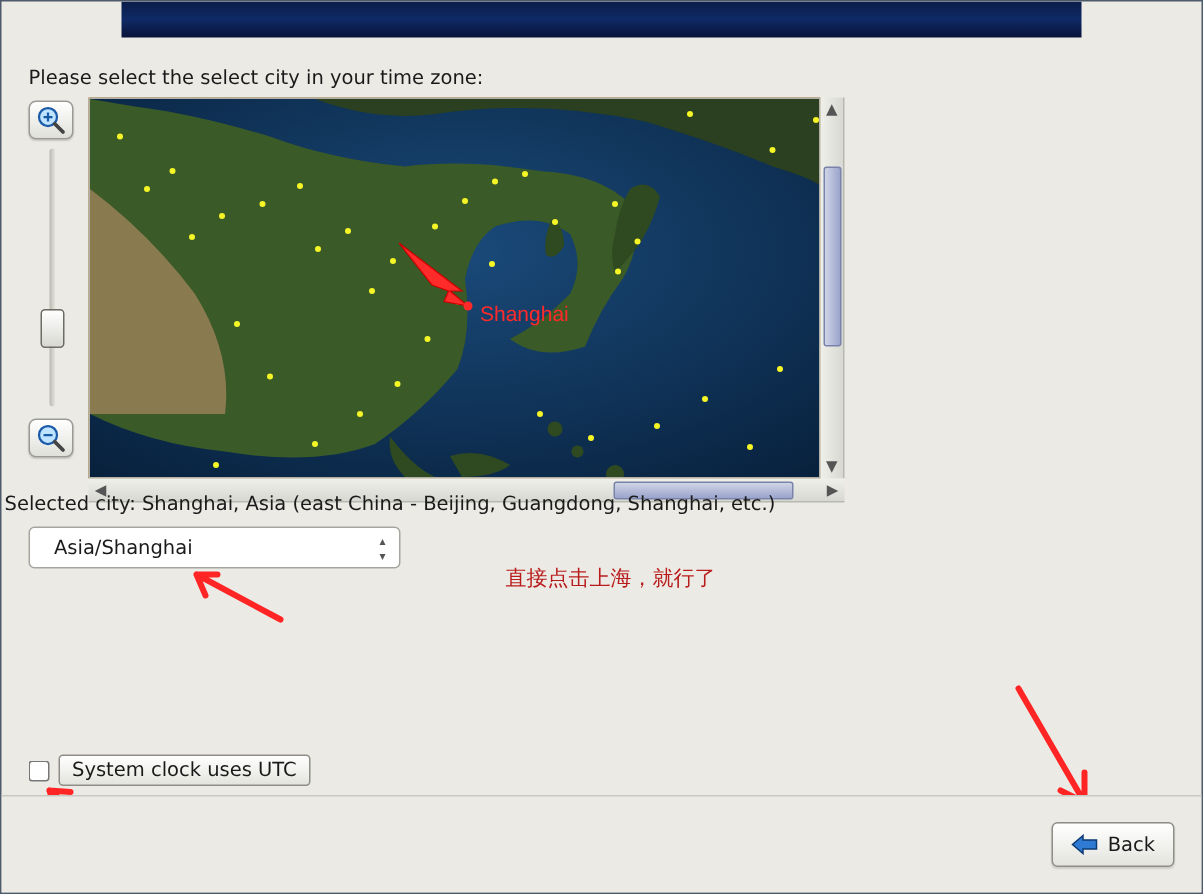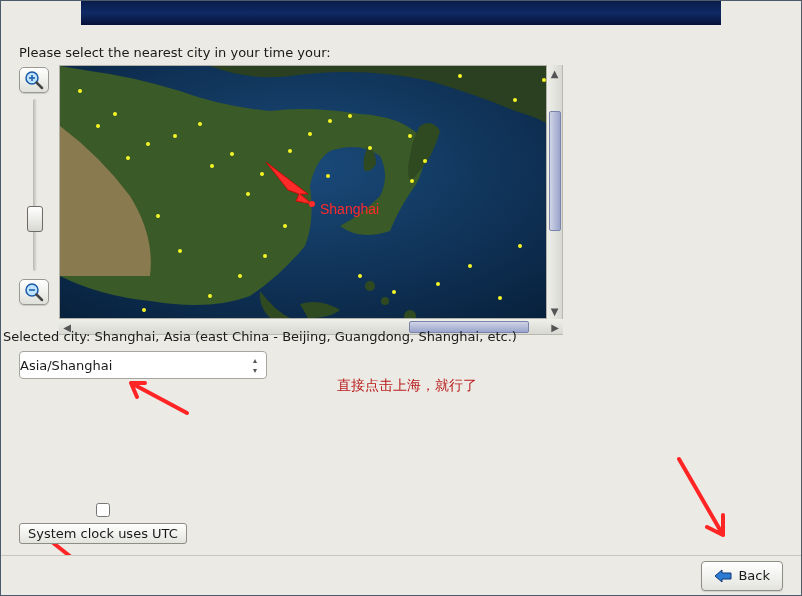--- a/index.html
+++ b/index.html
@@ -103,70 +103,70 @@
     background: linear-gradient(180deg,#d0d4e6,#9aa4cc);
     border:1px solid #7a84aa; border-radius:2px;
   }
   .selected-city {
     position:absolute; left:2px; top:328px;
   }
   .tz-combo {
     position:absolute; left:18px; top:350px;
     width: 248px; height:28px;
     background:#fff; border:1px solid #a6a6a0; border-radius:4px;
-    display:flex; align-items:center; padding:0 22px 0 0;
+    display:flex; align-items:center; padding:0 22px 0 16px;
     font-size:13px;
   }
   .tz-combo .spin {
     position:absolute; right:4px; top:3px; width:14px; height:22px;
     display:flex; flex-direction:column; justify-content:center; gap:2px;
     color:#555; font-size:8px; line-height:8px; text-align:center;
   }
   .annot-text {
     position:absolute; left:336px; top:376px;
     color:#b91c1c; font-size:14px;
   }
   .annot-arrow1 { position:absolute; left:122px; top:376px; }
   .annot-arrow2 { position:absolute; left:672px; top:454px; }
   .annot-arrow3 { position:absolute; left:26px; top:522px; }
   .utc-row {
     position:absolute; left:18px; top:502px;
-    display:flex; align-items:center; gap:6px;flex-direction:column;
+    display:flex; align-items:center; gap:6px;
   }
   .utc-row input[type=checkbox]{
     width:14px; height:14px; margin:0;
   }
   .utc-btn {
     border:1px solid #8e8e86; border-radius:3px;
     background: linear-gradient(180deg,#ffffff,#e4e4de);
     padding:2px 8px; font-size:13px;
   }
   .nav-bar {
-    position:absolute; left:0; right:0; bottom:0; height:40px;
+    position:absolute; left:0; right:0; bottom:0; height:65px;
     border-top:1px solid #c8c8c0;
     display:flex; align-items:center; justify-content:flex-end;
     gap:20px; padding-right:18px;
     background:#eceae5;
   }
   .nav-btn {
     height:30px; min-width:76px;
     border:1px solid #8e8e86; border-radius:4px;
     background: linear-gradient(180deg,#ffffff,#e4e4de);
     display:flex; align-items:center; justify-content:center; gap:6px;
     padding:0 12px; font-size:13px;
     box-shadow: 0 1px 1px rgba(0,0,0,0.12);
   }
   .arrow-ico { width:18px; height:14px; }
 </style>
 </head>
 <body>
 
 <div class="banner"></div>
 
-<div class="instr">Please select the nearest city in your time your:</div>
+<div class="instr">Please select the select city in your time zone:</div>
 
 <div class="zoom-btn zoom-in">
   <svg class="mag" viewBox="0 0 20 20">
     <circle cx="8" cy="8" r="6" fill="#bfe4ff" stroke="#1a5aa8" stroke-width="1.5"></circle>
     <line x1="12.5" y1="12.5" x2="18" y2="18" stroke="#444" stroke-width="2.5" stroke-linecap="round"></line>
     <line x1="5" y1="8" x2="11" y2="8" stroke="#1a5aa8" stroke-width="1.5"></line>
     <line x1="8" y1="5" x2="8" y2="11" stroke="#1a5aa8" stroke-width="1.5"></line>
   </svg>
 </div>
 <div class="zoom-slider"></div>

